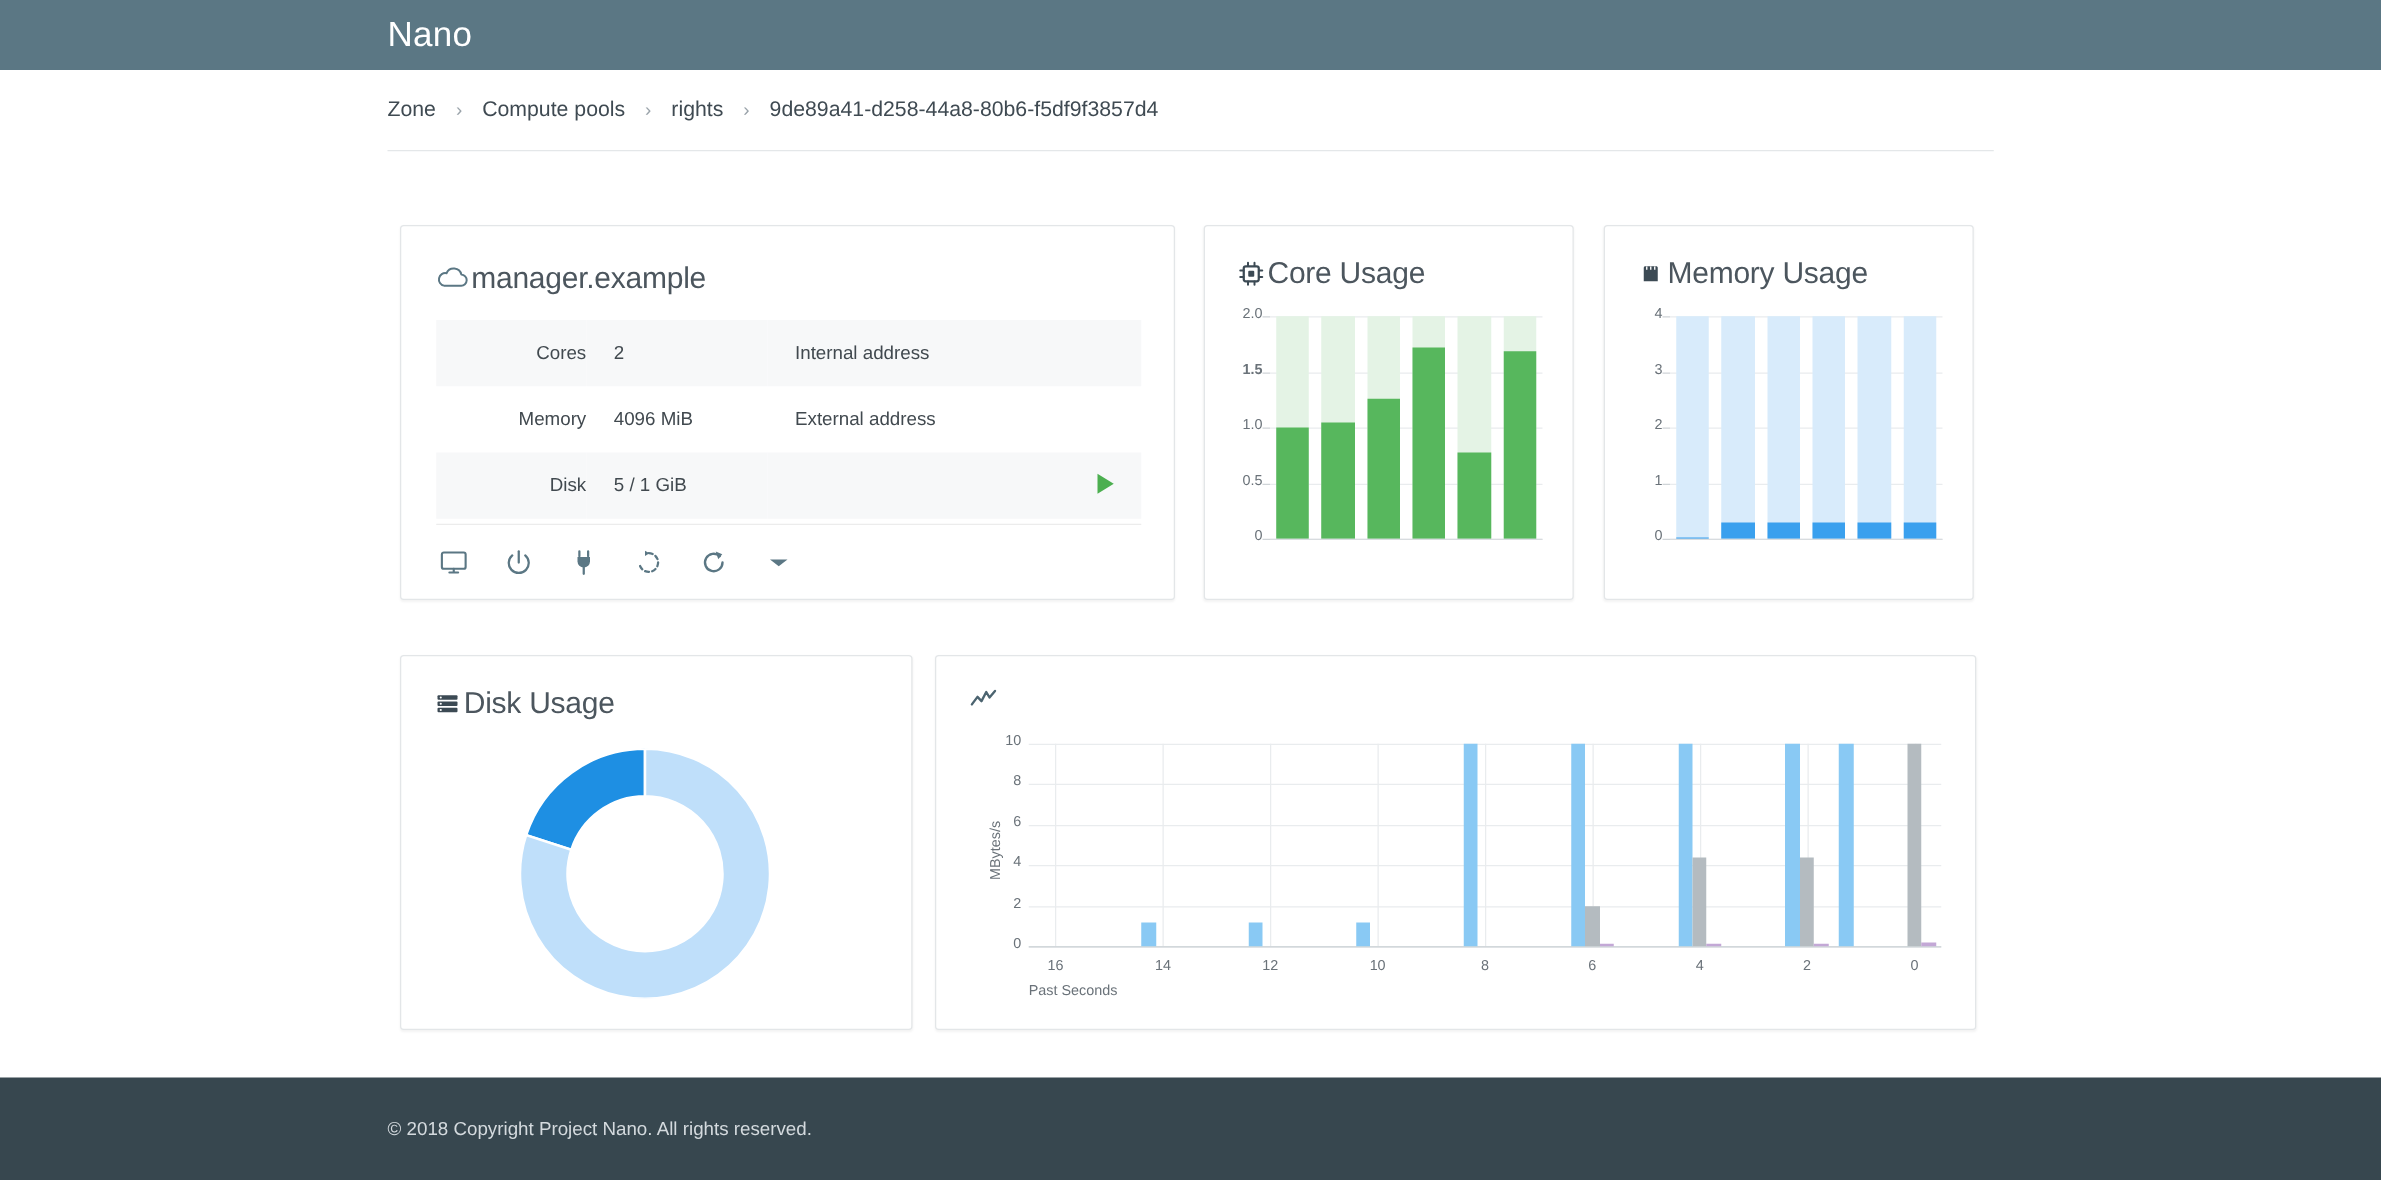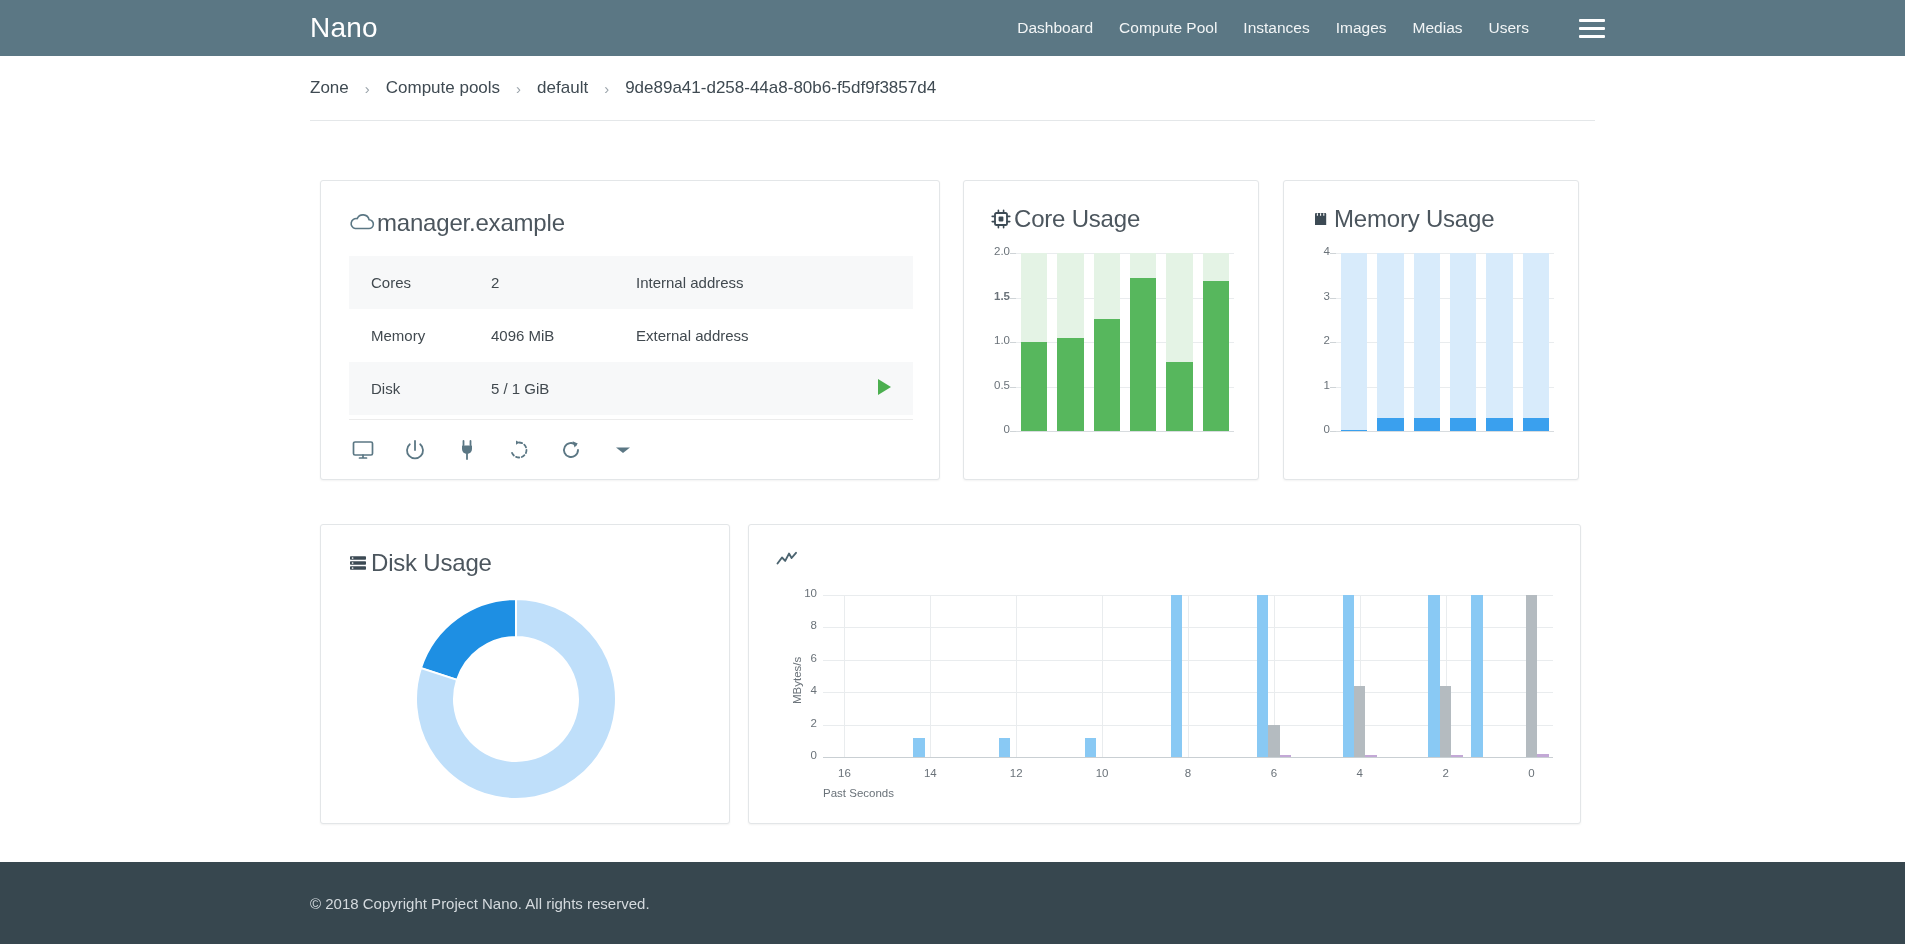--- a/index.html
+++ b/index.html
@@ -105,21 +105,21 @@
     border-collapse: collapse;
   }
   .spec-table tr { height: 53px; }
   .spec-table tr:nth-child(odd) { background: #f7f8f9; }
   .spec-table td {
     font-size: 15px;
     color: #41494f;
     padding: 0 0 0 22px;
     vertical-align: middle;
   }
-  .spec-table td.k { width: 120px; }
+  .spec-table td.k { width: 120px; text-align: right; }
   .spec-table td.v { width: 145px; }
   .spec-table td.k2 { width: 230px; }
   .spec-table td.v2 { text-align: right; padding-right: 22px; }
   .play-tri {
     display: inline-block;
     width: 0; height: 0;
     border-left: 13px solid #4caf50;
     border-top: 8px solid transparent;
     border-bottom: 8px solid transparent;
     cursor: pointer;
@@ -189,41 +189,28 @@
     font-size: 15px;
   }
 </style>
 </head>
 <body>
 
 <div class="page">
 
   <div class="navbar">
     <div class="brand">Nano</div>
-    <div class="nav-links">
-      <span class="nav-link">Dashboard</span>
-      <span class="nav-link">Compute Pool</span>
-      <span class="nav-link">Instances</span>
-      <span class="nav-link">Images</span>
-      <span class="nav-link">Medias</span>
-      <span class="nav-link">Users</span>
-      <span class="nav-burger">
-        <i></i>
-          <i></i>
-          <i></i>
-      </span>
-    </div>
   </div>
 
   <div class="breadcrumb-wrap">
     <span class="crumb">Zone</span>
     <span class="crumb-sep">›</span>
     <span class="crumb">Compute pools</span>
     <span class="crumb-sep">›</span>
-    <span class="crumb">default</span>
+    <span class="crumb">rights</span>
     <span class="crumb-sep">›</span>
     <span class="crumb last">9de89a41-d258-44a8-80b6-f5df9f3857d4</span>
   </div>
 
   <div class="card" id="instance-card">
     <div class="card-title">
       <span class="tico">
         <svg width="26" height="22" viewBox="0 0 26 22">
           <path d="M6.2 16.5h13.6a4.4 4.4 0 0 0 .3-8.8A6.3 6.3 0 0 0 8.2 6.6a4.9 4.9 0 0 0-2 9.9z" fill="none" stroke="#5b7784" stroke-width="1.6" stroke-linejoin="round"></path>
         </svg>

